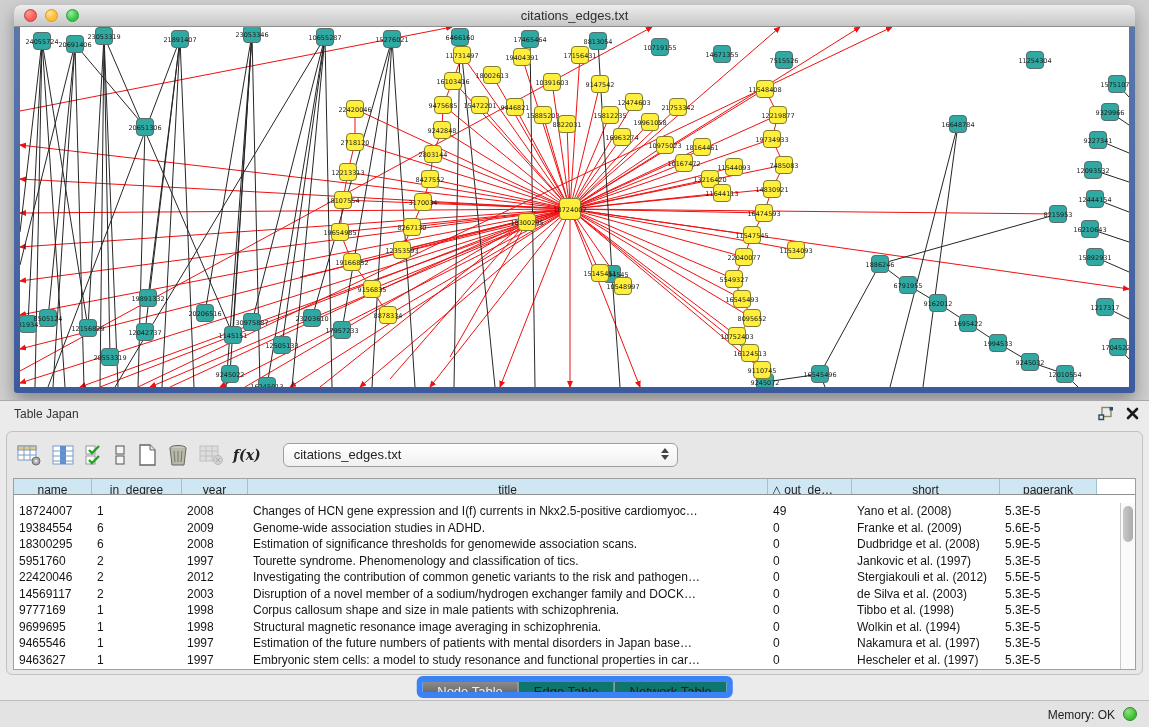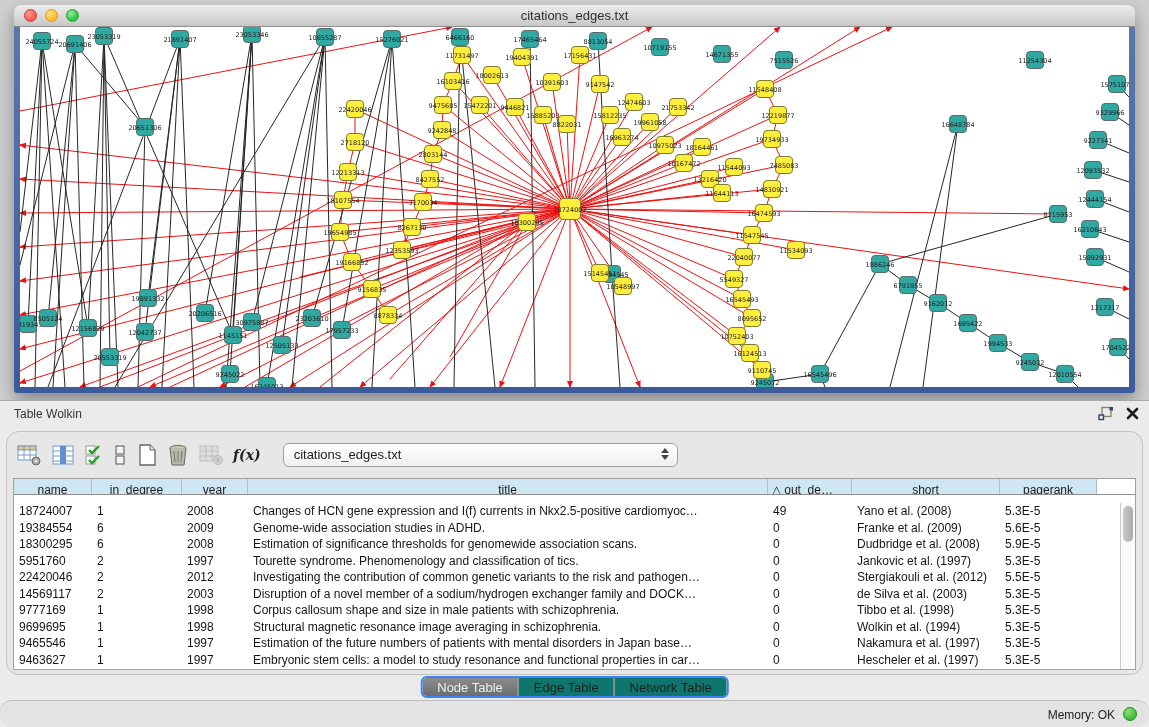--- a/index.html
+++ b/index.html
@@ -27,21 +27,21 @@
   .nT { fill:#2fa9a2; stroke:#5c6b6b; stroke-width:1; }
   .nl { font:6.5px "DejaVu Sans", sans-serif; fill:#1b1b1b; }
 
   
   .table-panel { position:absolute; left:0; top:400px; width:1149px; height:327px;
     background:#ebebeb; border-top:1px solid #a8a8a8; }
   .panel-header { position:absolute; left:0; top:0; right:0; height:26px; }
   .panel-title { position:absolute; left:14px; top:6px; font-size:12px; color:#333; }
   .ph-icons { position:absolute; right:10px; top:5px; display:flex; gap:12px; align-items:center; }
   .panel-inner { position:absolute; left:6px; top:30px; right:6px; bottom:52px;
-    background:#e7e7e7; border:1px solid #c2c2c2; border-radius:13px; }
+    background:#e7e7e7; border:1px solid #c2c2c2; border-radius:6px; }
   .toolbar { position:absolute; left:8px; top:8px; height:30px; display:flex; align-items:center; gap:7px; }
   .tbtn { background:transparent; border:none; padding:1px; cursor:default; display:flex; align-items:center; }
   .tbtn.disabled { opacity:.5; }
   .fx { font-family:"DejaVu Serif", serif; font-style:italic; font-weight:bold; font-size:14px; color:#222; }
   .dropdown { position:relative; margin-left:14px; width:395px; height:24px;
     background:linear-gradient(180deg,#ffffff,#f0f0f0); border:1px solid #9e9e9e; border-radius:6px;
     font-size:13px; color:#222; line-height:22px; padding-left:10px; }
   .dd-arrows { position:absolute; right:8px; top:4px; width:8px; }
   .dd-arrows i { display:block; width:0; height:0; border-left:4px solid transparent; border-right:4px solid transparent; }
   .dd-up { border-bottom:5px solid #444; margin-bottom:2px; }
@@ -56,27 +56,27 @@
   .tbody { position:absolute; left:0; top:24px; right:15px; bottom:0; overflow:hidden; }
   .trow { display:flex; height:16.5px; }
   .tcell { font-size:12px; color:#151515; line-height:16.5px; padding-left:5px;
     overflow:hidden; white-space:nowrap; flex:none; }
   .c0{width:78px} .c1{width:90px} .c2{width:66px} .c3{width:520px} .c4{width:84px} .c5{width:148px} .c6{width:97px}
   .hcell.c4 { text-align:left; padding-left:4px; }
   .vscroll { position:absolute; right:0; top:24px; bottom:0; width:15px; background:#fafafa; border-left:1px solid #c9c9c9; }
   .vthumb { position:absolute; left:2px; top:3px; width:10px; height:36px; background:linear-gradient(90deg,#c9c9c9,#ababab); border-radius:6px; }
 
   .tabs { position:absolute; left:50%; transform:translateX(-50%); top:275px; height:22px;
-    display:flex; border:2px solid #3b82f6; border-radius:6px; overflow:hidden; background:#fdfdfd; }
+    display:flex; border:6px solid #3b82f6; border-radius:6px; overflow:hidden; background:#fdfdfd; }
   .tab { font-size:13px; color:#1e1e1e; line-height:20px; padding:0 15px; background:#0f766e; border:none; cursor:default; }
   .tab + .tab { border-left:1px solid #a9a9a9; }
   .tab.active { background:linear-gradient(180deg,#8b8b8b,#6d6d6d); color:#efefef; }
 
   .statusbar { position:absolute; left:0; bottom:0; right:0; height:27px;
-    background:#e3e3e3; border-top:1px solid #bdbdbd;border-radius:12px; }
+    background:#e3e3e3; border-top:1px solid #bdbdbd; }
   .memory { position:absolute; right:34px; top:7px; font-size:12px; color:#222; }
   .memdot { position:absolute; right:12px; top:6px; width:14px; height:14px; border-radius:50%;
     background:radial-gradient(circle at 35% 30%,#8fe07c,#3fbf36 65%); border:1px solid #2b8a24; }
 </style>
 </head>
 <body>
 
 <div class="net-window">
   <div class="titlebar">
     <div class="lights">
@@ -484,21 +484,21 @@
         <rect x="594.5" y="250.5" width="17" height="17" rx="3.5" class="nY"></rect>
         <text x="603" y="261.5" text-anchor="middle" class="nl">10548997</text>
         <rect x="767.5" y="214.5" width="17" height="17" rx="3.5" class="nY"></rect>
         <text x="776" y="225.5" text-anchor="middle" class="nl">11534093</text>
       </svg>
   </div>
 </div>
 
 <div class="table-panel">
   <div class="panel-header">
-    <span class="panel-title">Table Wolkin</span>
+    <span class="panel-title">Table Japan</span>
     <span class="ph-icons">
       <svg width="16" height="15" viewBox="0 0 16 15">
         <rect x="4" y="1.5" width="9" height="9" fill="none" stroke="#8a8a60" stroke-width="1.4"></rect>
         <rect x="1" y="9" width="4.5" height="4.5" fill="#e9e9e9" stroke="#27496d" stroke-width="1.4"></rect>
         <rect x="11.5" y="1" width="3.5" height="3.5" fill="#27496d"></rect>
       </svg>
       <svg width="13" height="13" viewBox="0 0 13 13">
         <path d="M2,2 L11,11 M11,2 L2,11" stroke="#1c1c1c" stroke-width="2.6" stroke-linecap="round"></path>
       </svg>
     </span>

